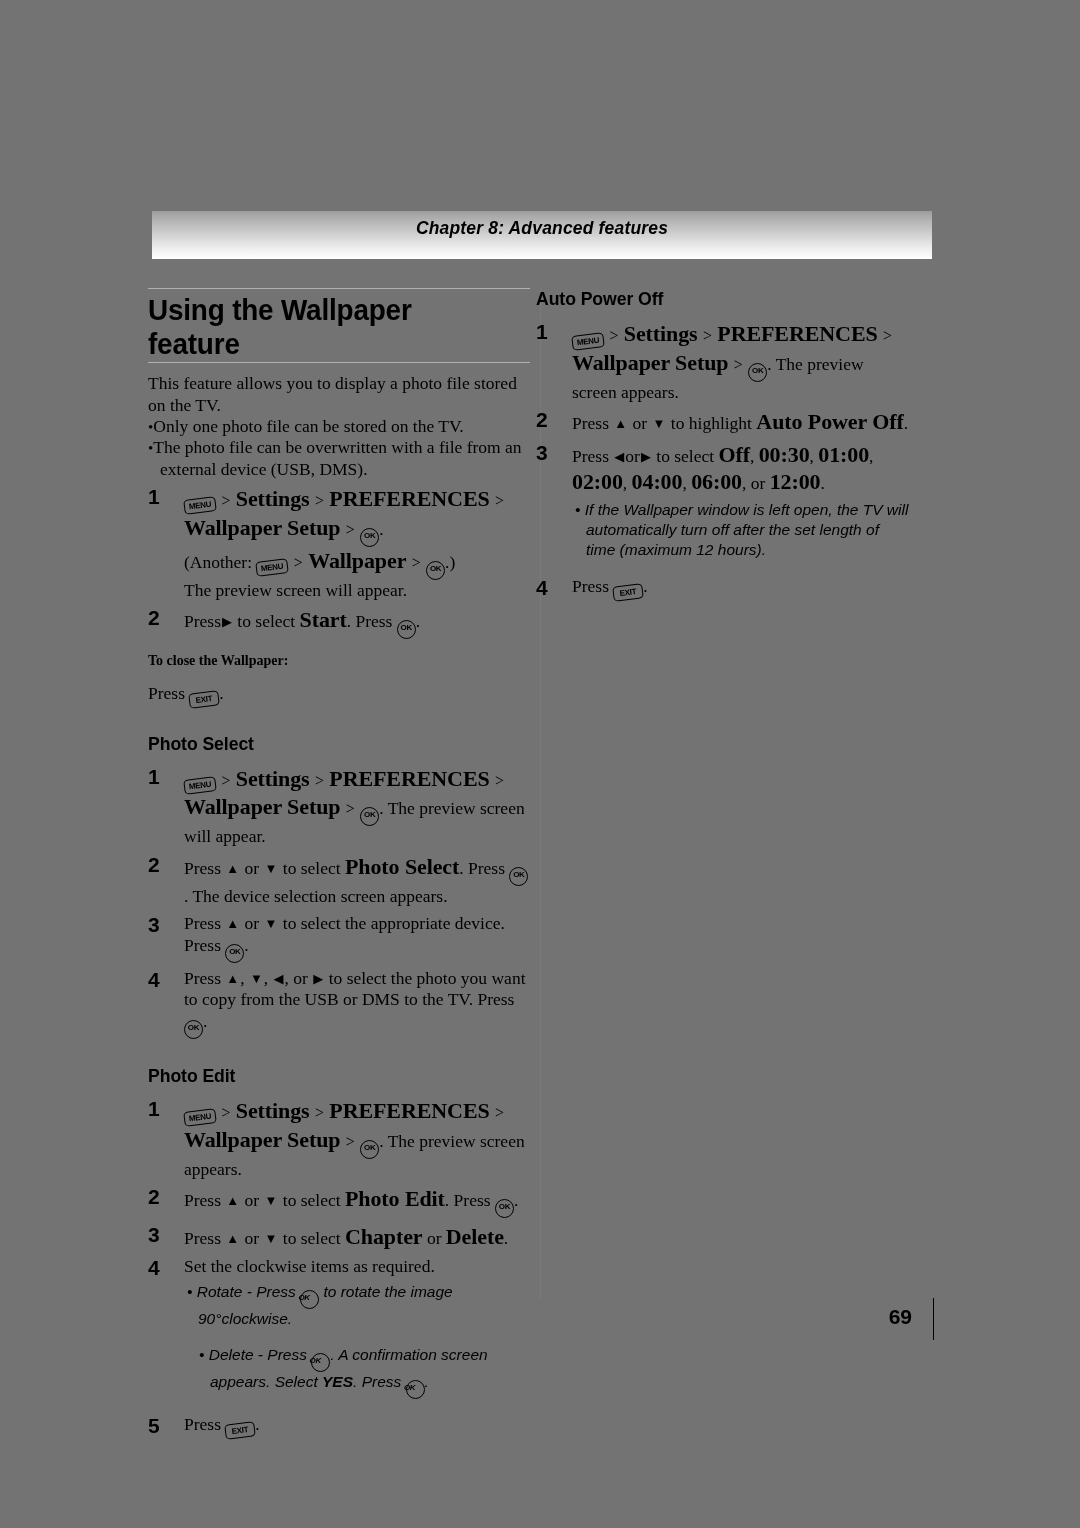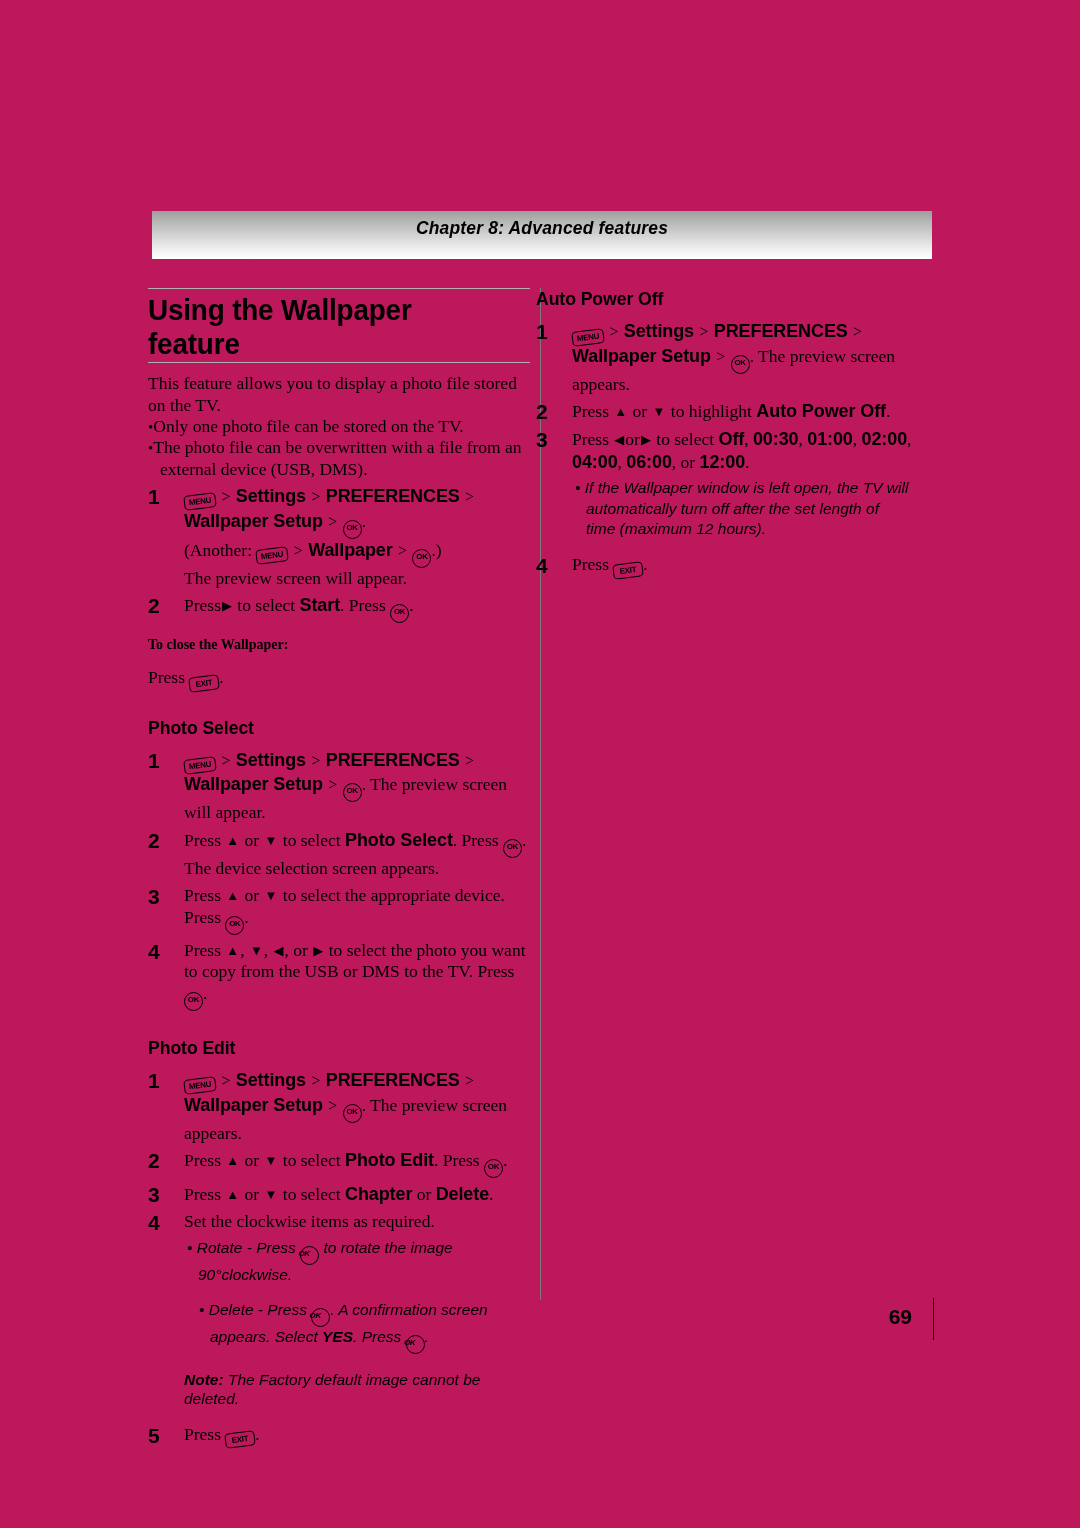--- a/index.html
+++ b/index.html
@@ -14,21 +14,21 @@
     font-family: "Liberation Serif", serif;
     color: #000000;
     overflow: hidden;
   }
 
   .page {
     position: absolute;
     left: 0; top: 0;
     width: 1080px;
     height: 1528px;
-    background: #be185d;
+    background: #737373;
   }
 
   
   .chapter-banner {
     position: absolute;
     left: 152px;
     top: 211px;
     width: 780px;
     height: 48px;
     background: linear-gradient(to bottom, #9d9d9d 0%, #b6b6b6 22%, #d4d4d4 52%, #eeeeee 78%, #ffffff 100%);
@@ -130,23 +130,23 @@
     top: -1px;
     width: 22px;
     text-align: left;
     font-family: "Liberation Sans", sans-serif;
     font-weight: bold;
     font-size: 21px;
   }
   .step-body { display: block; }
 
   .sans-b {
-    font-family: Liberation Sans, sans-serif;
-    font-weight: bold;
-    font-size: 18px;
+    font-family: Liberation Serif, serif;
+    font-weight: bold;
+    font-size: 22px;
     letter-spacing: -0.1px;
   }
   .gt { font-size: 16px; padding: 0 1px; }
 
   
   .note {
     font-family: "Liberation Sans", sans-serif;
     font-style: italic;
     font-size: 15.5px;
     line-height: 1.24;
@@ -360,21 +360,20 @@
       <span class="step-num">4</span>
       <span class="step-body">Set the clockwise items as required.</span>
     </div>
 
     <p class="sub-bullet" style="margin-left:36px"><span>•</span> <span>Rotate - Press</span>
       <span class="key-ok">OK</span><span> to rotate the image 90°clockwise.</span></p>
 
     <p class="sub-bullet" style="margin-left:48px"><span>•</span> <span>Delete - Press</span>
       <span class="key-ok">OK</span><span>. A confirmation screen appears. Select </span><b>YES</b><span>. Press </span><span class="key-ok">OK</span><span>.</span></p>
 
-    <p class="note" style="padding-left:36px"><b>Note:</b><span> The Factory default image cannot be deleted.</span></p>
 
     <div class="step">
       <span class="step-num">5</span>
       <span class="step-body"><span>Press</span>
         <span class="key key-exit"><span class="key-rect">EXIT</span></span><span>.</span></span>
     </div>
 
   </div>
 
   <div class="col-right">

